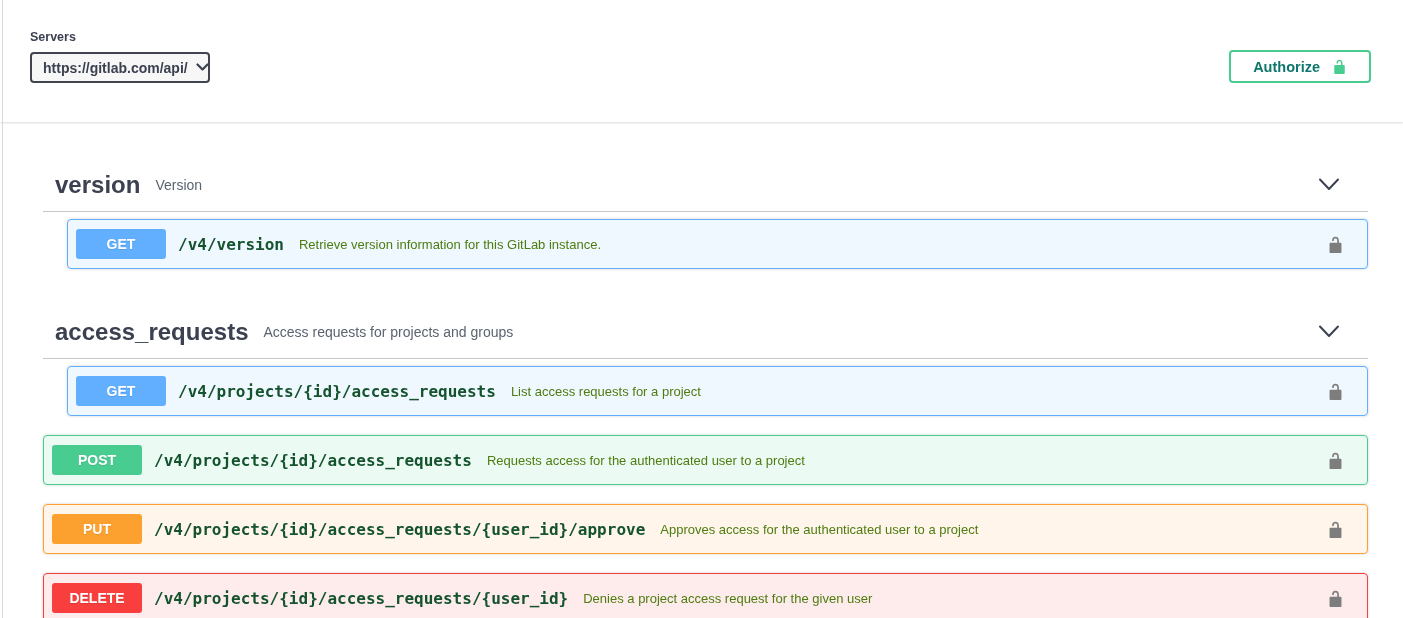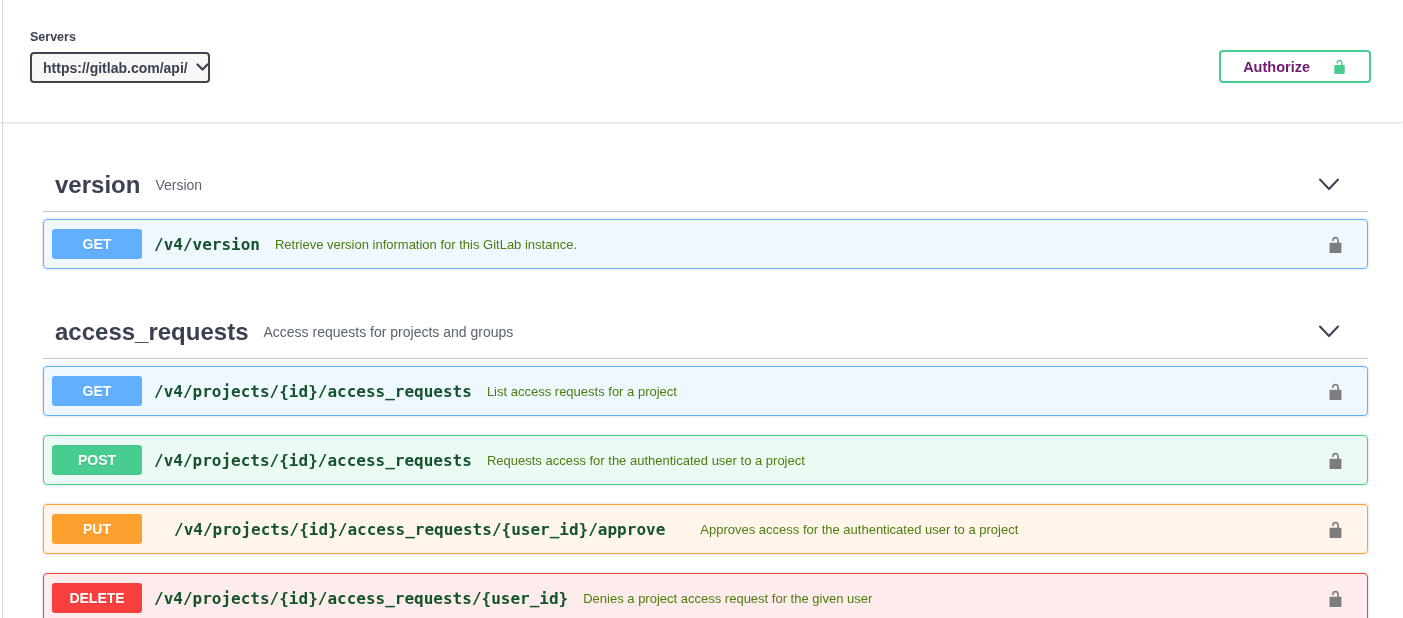--- a/index.html
+++ b/index.html
@@ -51,29 +51,29 @@
     font-weight: 700;
     color: #3b4151;
     cursor: pointer;
   }
   .server-select svg { flex: 0 0 auto; margin-left: 8px; }
 
   .authorize-btn {
     background: transparent;
     border: 2px solid #49cc90;
     border-radius: 4px;
-    color: #701a75;
+    color: #0f766e;
     font-family: "Liberation Sans", sans-serif;
     font-size: 14.5px;
     font-weight: 700;
     padding: 0 22px;
     height: 33px;
     display: flex;
     align-items: center;
-    gap: 22px;
+    gap: 12px;
     cursor: pointer;
   }
 
   
   .main { padding: 0 35px 0 43px; }
 
   .opblock-tag {
     display: flex;
     align-items: center;
     padding: 10px 0;
@@ -108,23 +108,23 @@
     display: flex;
     align-items: center;
     height: 50px;
     margin: 7px 0 19px 0;
     border-radius: 4px;
     border: 1px solid;
     box-shadow: 0 0 3px rgba(0,0,0,.19);
     padding: 0 8px;
     cursor: pointer;
   }
-  .opblock.get    { background: rgba(97,175,254,.1);  border-color: #61affe; }
+  .opblock.get    { background: rgba(97,175,254,.1);  border-color: #61affe; margin-left: 24px; }
   .opblock.post   { background: rgba(73,204,144,.1);  border-color: #49cc90; }
-  .opblock.put    { background: rgba(252,161,48,.1);  border-color: #fca130; gap: 20px; }
+  .opblock.put    { background: rgba(252,161,48,.1);  border-color: #fca130; }
   .opblock.delete { background: rgba(249,62,62,.1);   border-color: #f93e3e; }
 
   .method {
     min-width: 90px;
     padding: 7px 12px;
     border-radius: 3px;
     border: none;
     text-align: center;
     color: #fff;
     font-family: "Liberation Sans", sans-serif;

